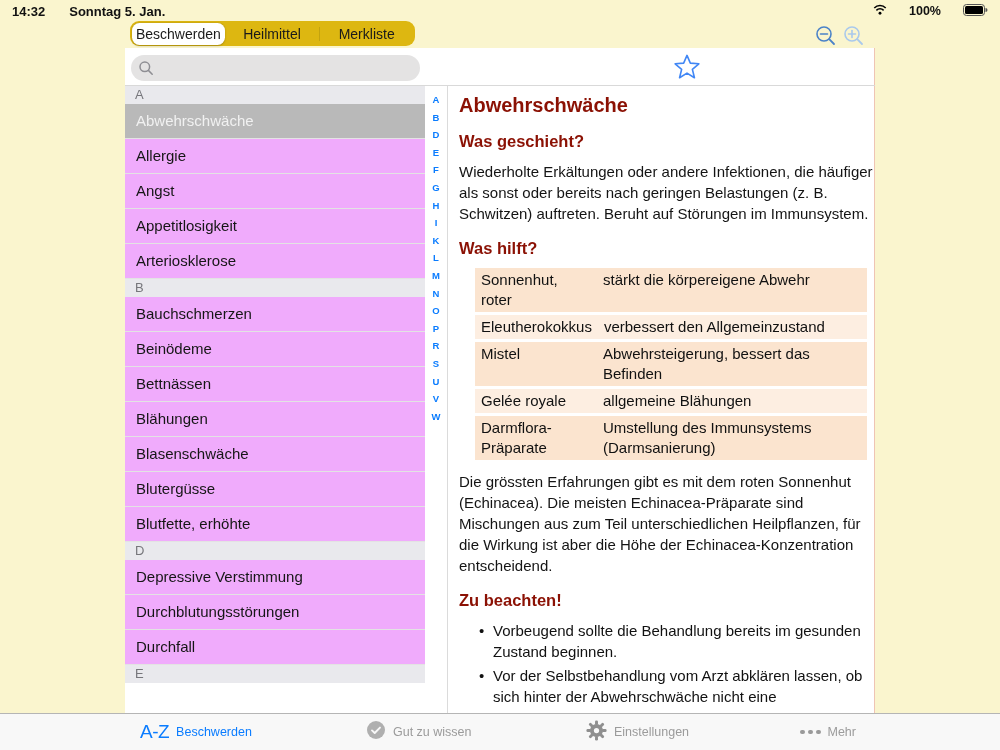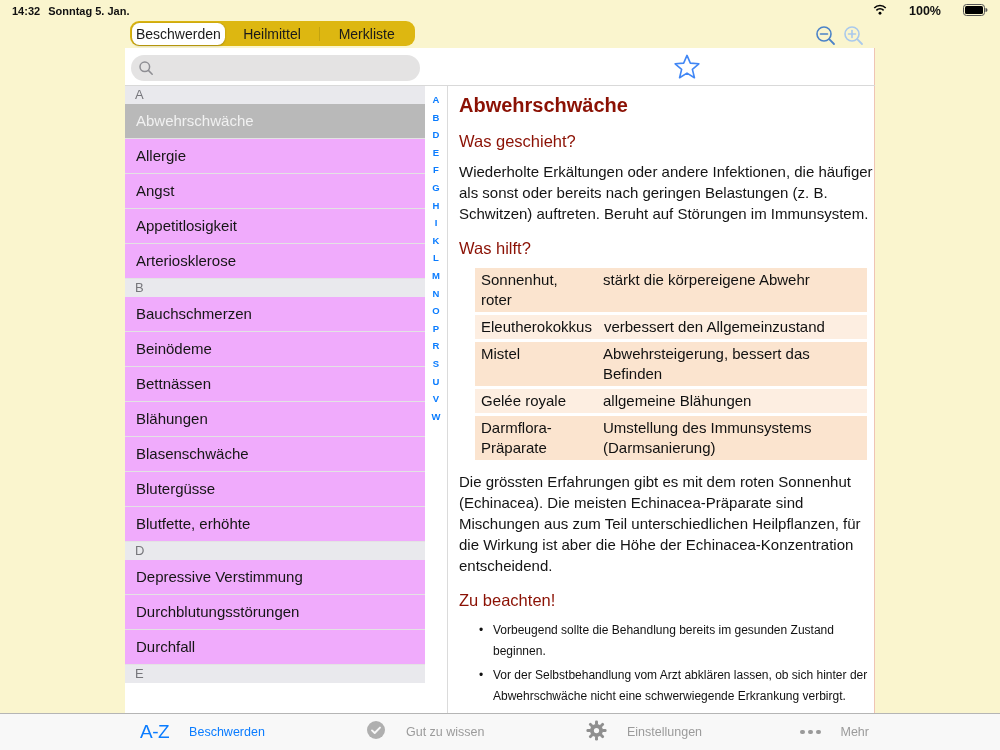--- a/index.html
+++ b/index.html
@@ -2,21 +2,21 @@
 <html><head>
 <meta charset="utf-8">
 <style>
   * { margin:0; padding:0; box-sizing:border-box; }
   html,body { width:1000px; height:750px; overflow:hidden; }
   body { font-family:"Liberation Sans", sans-serif; background:#FAF5CE; position:relative; color:#111; }
 
   
   .statusbar { position:absolute; top:0; left:0; width:1000px; height:22px;
     display:flex; align-items:center; justify-content:space-between; padding:0 12px; }
-  .sb-left { display:flex; align-items:center; gap:8px; font-size:11px; }
+  .sb-left { display:flex; align-items:center; gap:24px; font-size:13px; }
   .sb-time { font-weight:700; }
   .sb-date { font-weight:600; }
   .sb-right { display:flex; align-items:center; gap:22px; font-size:12.5px; font-weight:600; }
 
   
   .segmented { position:absolute; left:130px; top:21px; width:285px; height:25px;
     background:#DDB711; border-radius:9px; display:flex; align-items:stretch; padding:1.5px; }
   .seg { flex:1; display:flex; align-items:center; justify-content:center;
     font-size:14px; font-weight:500; color:#1a1a1a; border-radius:7.5px; cursor:default; position:relative; }
   .seg.selected { background:#fff; box-shadow:0 0.5px 2px rgba(0,0,0,.25); }
@@ -46,36 +46,36 @@
 
   
   .index-rail { position:absolute; left:301px; top:43px; width:20px; text-align:center; }
   .index-letter { display:block; height:17.6px; line-height:17.6px; font-size:9.5px;
     font-weight:700; color:#0A7CFF; cursor:default; }
   .vdiv { position:absolute; left:322px; top:38px; width:1px; height:627px; background:#DBDBDB; }
 
   
   .content { position:absolute; left:334px; top:38px; width:414px; height:626px; overflow:hidden; padding-top:4px; }
   .content h1 { font-size:20px; font-weight:700; color:#8B1104; margin:4px 0 12px; }
-  .content h2 { font-size:16.5px; font-weight:400; color:#8B1104; margin:15px 0 10px; }
+  .content h2 { font-size:16.5px; font-weight:700; color:#8B1104; margin:15px 0 10px; }
   .content p { font-size:15px; line-height:21px; margin:0 0 11px; color:#141414; }
   .remedy-table { margin:2px 0 11px; width:408px;padding-left:16px; }
   .t-row { display:flex; margin-bottom:3px; font-size:15px; line-height:20px; }
   .t-row:nth-child(odd) { background:#FBE4CF; }
   .t-row:nth-child(even) { background:#FDEEE1; }
   .t-c1 { flex:0 0 122px; padding:2px 6px; }
   .t-c2 { flex:1; padding:2px 6px; }
   .content ul { list-style:none; margin:2px 0 11px; padding-left:20px; }
-  .content li { position:relative; padding-left:14px; font-size:12px; line-height:21px; margin-bottom:3px; }
+  .content li { position:relative; padding-left:14px; font-size:15px; line-height:21px; margin-bottom:3px; }
   .content li::before { content:"\2022"; position:absolute; left:0; top:0; }
 
   
   .toolbar { position:absolute; left:0; top:713px; width:1000px; height:37px;
     background:#F8F8F8; border-top:1px solid #B5B5B5; }
-  .nav-item { position:absolute; top:0; height:36px; display:flex; align-items:center; gap:20px; cursor:default; }
+  .nav-item { position:absolute; top:0; height:36px; display:flex; align-items:center; gap:7px; cursor:default; }
   .nav-label { font-size:12.5px; color:#9B9B9B; }
   .nav-item.active .nav-label { color:#0A7CFF; }
   .az-glyph { font-size:19px; font-weight:400; color:#0A7CFF; letter-spacing:-0.5px; }
   .dots { display:flex; gap:3.5px; }
   .dots i { width:4.5px; height:4.5px; border-radius:50%; background:#9A9A9A; }
 </style>
 </head>
 <body>
 
 <div class="statusbar">

